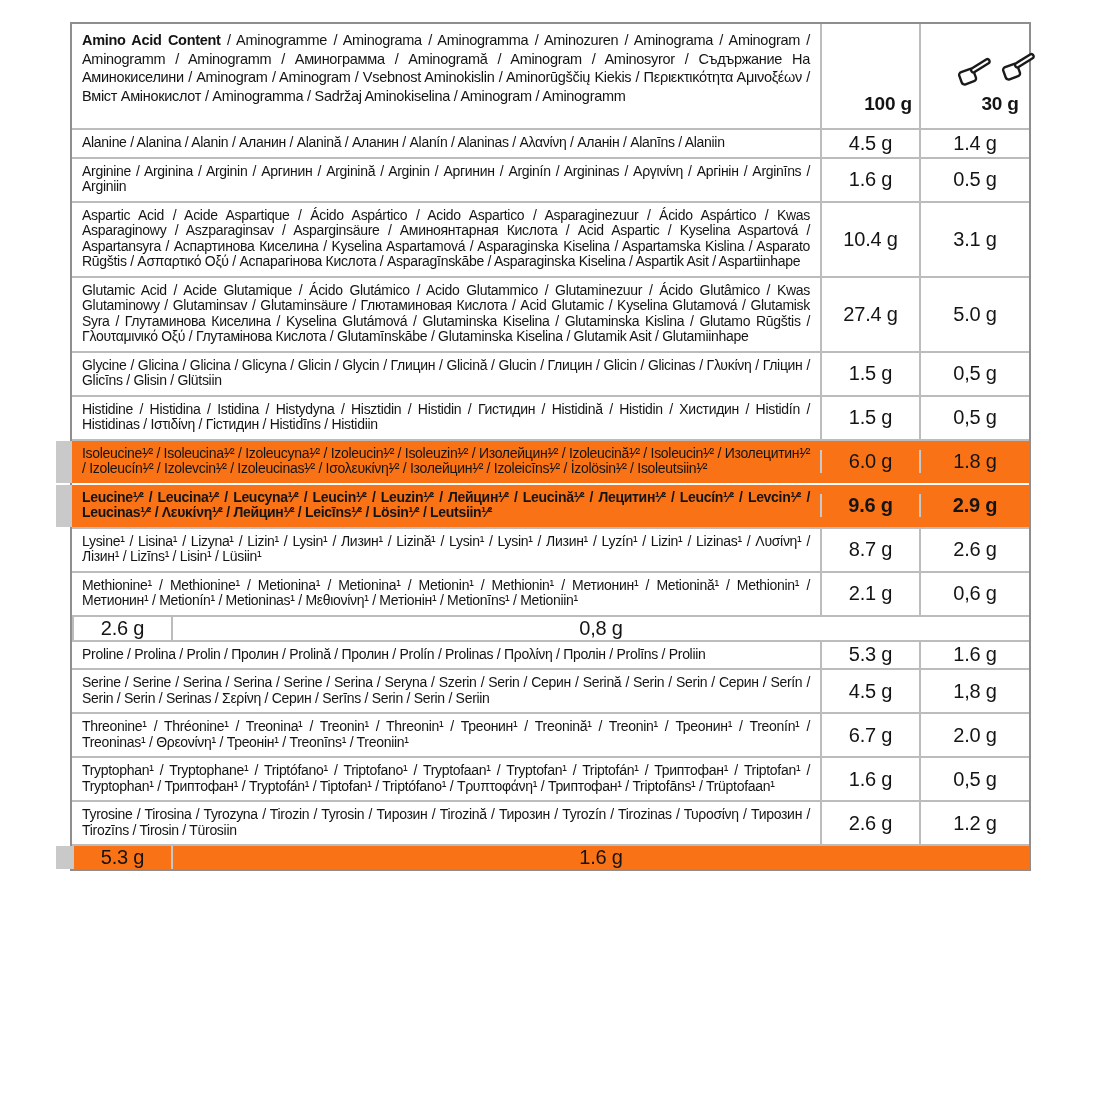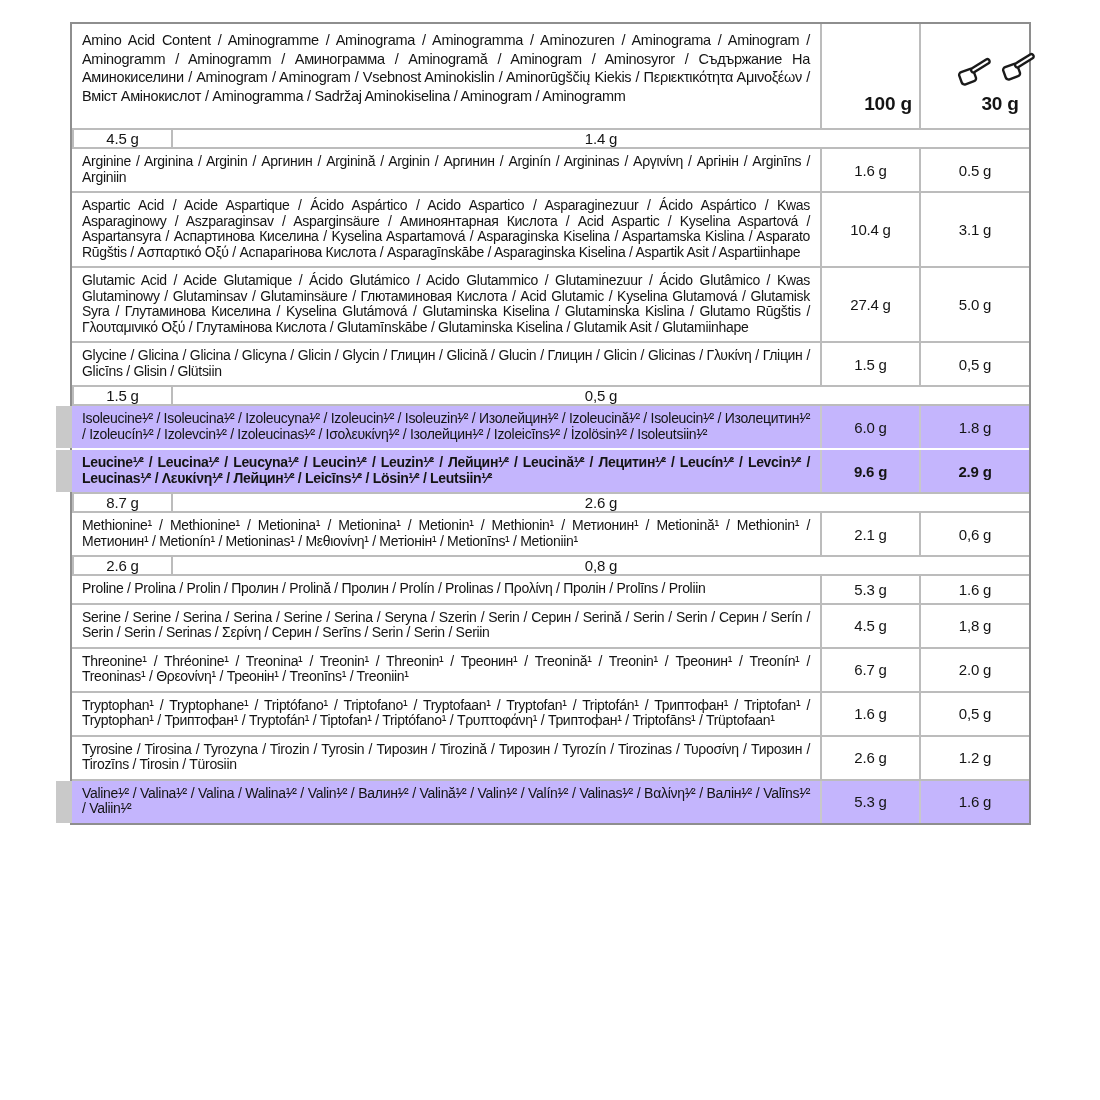--- a/index.html
+++ b/index.html
@@ -6,30 +6,30 @@
     font-family:"Liberation Sans","DejaVu Sans",sans-serif;color:#141414;}
   .page{position:relative;width:1100px;height:1100px;background:#fff;}
   .amino-table{position:absolute;left:70px;top:22px;width:961px;box-sizing:border-box;
     border:2px solid #8e8e8e;background:#fff;}
   .row{display:flex;border-top:2px solid #bcbcbc;background:#fff;}
   .row:first-child{border-top:none;}
   .cell{box-sizing:border-box;}
   .name{flex:0 0 748px;padding:5px 10px 6px 10px;font-size:14px;line-height:15.5px;
     letter-spacing:-0.3px;text-align:justify;}
   .val{flex:1;display:flex;align-items:center;justify-content:center;
-    font-size:15px;border-left:2px solid #bcbcbc;letter-spacing:-0.2px;}
+    font-size:20px;border-left:2px solid #bcbcbc;letter-spacing:-0.2px;}
   .v100{flex:0 0 99px;}
   
   .hdr{min-height:104px;}
   .title{font-size:14.5px;line-height:18.6px;padding:7px 10px;}
-  .title .bold{font-weight:normal;}
+  .title .bold{font-weight:bold;}
   .colhead{flex-direction:column;justify-content:flex-end;align-items:center;
     font-weight:bold;font-size:19px;padding-bottom:13px;gap:7px;padding-left:35px;}
   
-  .row.hl{background:#c4b5fd;position:relative;}
+  .row.hl{background:#f97316;position:relative;align-items:center;}
   .row.hl::before{content:"";position:absolute;left:-16px;top:0;bottom:0;width:16px;background:#c9c9c9;}
   .row.hl .val{border-left-color:#c9c9c9;}
   .row.hl + .row.hl{border-top-color:#ffffff;font-weight:bold;}
   .scoops{display:block;}
 </style>
 </head>
 <body>
 
 <div class="page">
   <div class="amino-table">
@@ -52,20 +52,21 @@
               <rect x="1" y="9" width="15" height="13" rx="3"></rect>
               <rect x="14" y="9.5" width="21" height="4.6" rx="2.2" transform="rotate(-12 14 12)"></rect>
             </g>
           </g>
         </svg>
         <span>30 g</span>
       </div>
     </div>
 
   <div class="row">
+    <div class="cell name">Alanine / Alanina / Alanin / Аланин / Alanină / Аланин / Alanín / Alaninas / Αλανίνη / Аланін / Alanīns / Alaniin</div>
     <div class="cell val v100">4.5 g</div>
     <div class="cell val v30">1.4 g</div>
   </div>
       <div class="row">
     <div class="cell name">Arginine / Arginina / Arginin / Аргинин / Arginină / Arginin / Аргинин / Arginín / Argininas / Αργινίνη / Аргінін / Arginīns / Arginiin</div>
     <div class="cell val v100">1.6 g</div>
     <div class="cell val v30">0.5 g</div>
   </div>
       <div class="row">
     <div class="cell name">Aspartic Acid / Acide Aspartique / Ácido Aspártico / Acido Aspartico / Asparaginezuur / Ácido Aspártico / Kwas Asparaginowy / Aszparaginsav / Asparginsäure / Аминоянтарная Кислота / Acid Aspartic / Kyselina Aspartová / Aspartansyra / Аспартинова Киселина / Kyselina Aspartamová / Asparaginska Kiselina / Aspartamska Kislina / Asparato Rūgštis / Ασπαρτικό Οξύ / Аспарагінова Кислота / Asparagīnskābe / Asparaginska Kiselina / Aspartik Asit / Aspartiinhape</div>
@@ -76,34 +77,36 @@
     <div class="cell name">Glutamic Acid / Acide Glutamique / Ácido Glutámico / Acido Glutammico / Glutaminezuur / Ácido Glutâmico / Kwas Glutaminowy / Glutaminsav / Glutaminsäure / Глютаминовая Кислота / Acid Glutamic / Kyselina Glutamová / Glutamisk Syra / Глутаминова Киселина / Kyselina Glutámová / Glutaminska Kiselina / Glutaminska Kislina / Glutamo Rūgštis / Γλουταμινικό Οξύ / Глутамінова Кислота / Glutamīnskābe / Glutaminska Kiselina / Glutamik Asit / Glutamiinhape</div>
     <div class="cell val v100">27.4 g</div>
     <div class="cell val v30">5.0 g</div>
   </div>
       <div class="row">
     <div class="cell name">Glycine / Glicina / Glicina / Glicyna / Glicin / Glycin / Глицин / Glicină / Glucin / Глицин / Glicin / Glicinas / Γλυκίνη / Гліцин / Glicīns / Glisin / Glütsiin</div>
     <div class="cell val v100">1.5 g</div>
     <div class="cell val v30">0,5 g</div>
   </div>
       <div class="row">
+    <div class="cell name">Histidine / Histidina / Istidina / Histydyna / Hisztidin / Histidin / Гистидин / Histidină / Histidin / Хистидин / Histidín / Histidinas / Ιστιδίνη / Гістидин / Histidīns / Histidiin</div>
     <div class="cell val v100">1.5 g</div>
     <div class="cell val v30">0,5 g</div>
   </div>
       <div class="row hl">
     <div class="cell name">Isoleucine¹⁄² / Isoleucina¹⁄² / Izoleucyna¹⁄² / Izoleucin¹⁄² / Isoleuzin¹⁄² / Изолейцин¹⁄² / Izoleucină¹⁄² / Isoleucin¹⁄² / Изолецитин¹⁄² / Izoleucín¹⁄² / Izolevcin¹⁄² / Izoleucinas¹⁄² / Ισολευκίνη¹⁄² / Ізолейцин¹⁄² / Izoleicīns¹⁄² / İzolösin¹⁄² / Isoleutsiin¹⁄²</div>
     <div class="cell val v100">6.0 g</div>
     <div class="cell val v30">1.8 g</div>
   </div>
       <div class="row hl">
     <div class="cell name">Leucine¹⁄² / Leucina¹⁄² / Leucyna¹⁄² / Leucin¹⁄² / Leuzin¹⁄² / Лейцин¹⁄² / Leucină¹⁄² / Лецитин¹⁄² / Leucín¹⁄² / Levcin¹⁄² / Leucinas¹⁄² / Λευκίνη¹⁄² / Лейцин¹⁄² / Leicīns¹⁄² / Lösin¹⁄² / Leutsiin¹⁄²</div>
     <div class="cell val v100">9.6 g</div>
     <div class="cell val v30">2.9 g</div>
   </div>
       <div class="row">
+    <div class="cell name">Lysine¹ / Lisina¹ / Lizyna¹ / Lizin¹ / Lysin¹ / Лизин¹ / Lizină¹ / Lysin¹ / Lysin¹ / Лизин¹ / Lyzín¹ / Lizin¹ / Lizinas¹ / Λυσίνη¹ / Лізин¹ / Lizīns¹ / Lisin¹ / Lüsiin¹</div>
     <div class="cell val v100">8.7 g</div>
     <div class="cell val v30">2.6 g</div>
   </div>
       <div class="row">
     <div class="cell name">Methionine¹ / Methionine¹ / Metionina¹ / Metionina¹ / Metionin¹ / Methionin¹ / Метионин¹ / Metionină¹ / Methionin¹ / Метионин¹ / Metionín¹ / Metioninas¹ / Μεθιονίνη¹ / Метіонін¹ / Metionīns¹ / Metioniin¹</div>
     <div class="cell val v100">2.1 g</div>
     <div class="cell val v30">0,6 g</div>
   </div>
       <div class="row">
     <div class="cell val v100">2.6 g</div>
@@ -128,18 +131,17 @@
     <div class="cell name">Tryptophan¹ / Tryptophane¹ / Triptófano¹ / Triptofano¹ / Tryptofaan¹ / Tryptofan¹ / Triptofán¹ / Триптофан¹ / Triptofan¹ / Tryptophan¹ / Триптофан¹ / Tryptofán¹ / Tiptofan¹ / Triptófano¹ / Τρυπτοφάνη¹ / Триптофан¹ / Triptofāns¹ / Trüptofaan¹</div>
     <div class="cell val v100">1.6 g</div>
     <div class="cell val v30">0,5 g</div>
   </div>
       <div class="row">
     <div class="cell name">Tyrosine / Tirosina / Tyrozyna / Tirozin / Tyrosin / Тирозин / Tirozină / Тирозин / Tyrozín / Tirozinas / Τυροσίνη / Тирозин / Tirozīns / Tirosin / Türosiin</div>
     <div class="cell val v100">2.6 g</div>
     <div class="cell val v30">1.2 g</div>
   </div>
       <div class="row hl">
-    <div class="cell name">Valine¹⁄² / Valina¹⁄² / Valina / Walina¹⁄² / Valin¹⁄² / Валин¹⁄² / Valină¹⁄² / Valin¹⁄² / Valín¹⁄² / Valinas¹⁄² / Βαλίνη¹⁄² / Валін¹⁄² / Valīns¹⁄² / Valiin¹⁄²</div>
     <div class="cell val v100">5.3 g</div>
     <div class="cell val v30">1.6 g</div>
   </div>
     </div>
 </div>
 
 </body></html>

